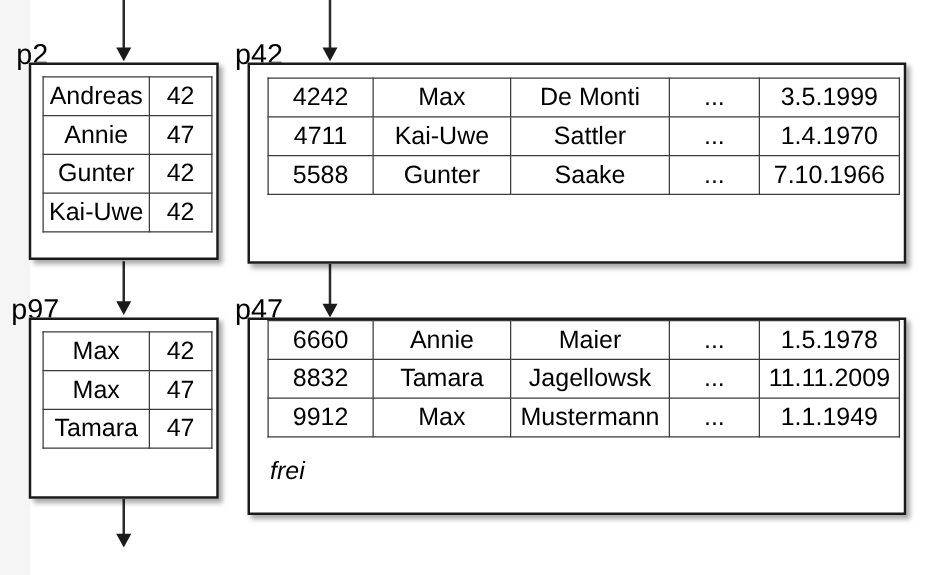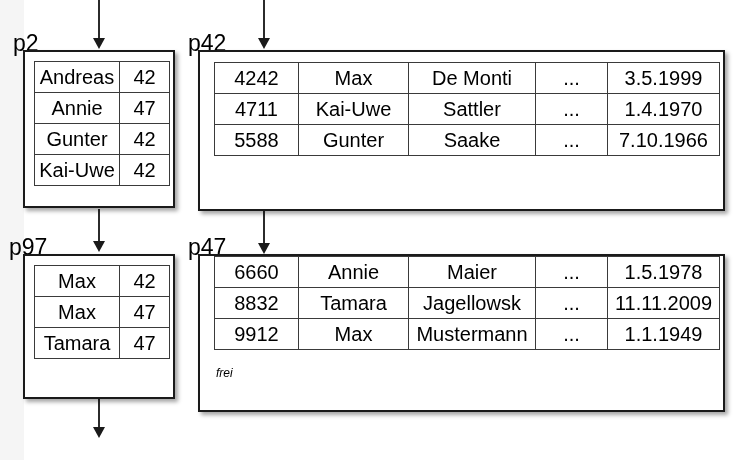--- a/index.html
+++ b/index.html
@@ -64,21 +64,21 @@
   
   .data-tbl td.c0 { width: 83px; }
   .data-tbl td.c1 { width: 109px; }
   .data-tbl td.c2 { width: 126px; }
   .data-tbl td.c3 { width: 71px; }
   .data-tbl td.c4 { width: 111px; }
 
   .frei {
     position: absolute;
     font-style: italic;
-    font-size: 12px;
+    font-size: 20px;
     color: #000000;
   }
 
   
   .arrow {
     position: absolute;
   }
   .arrow-line {
     position: absolute;
     width: 2px;

